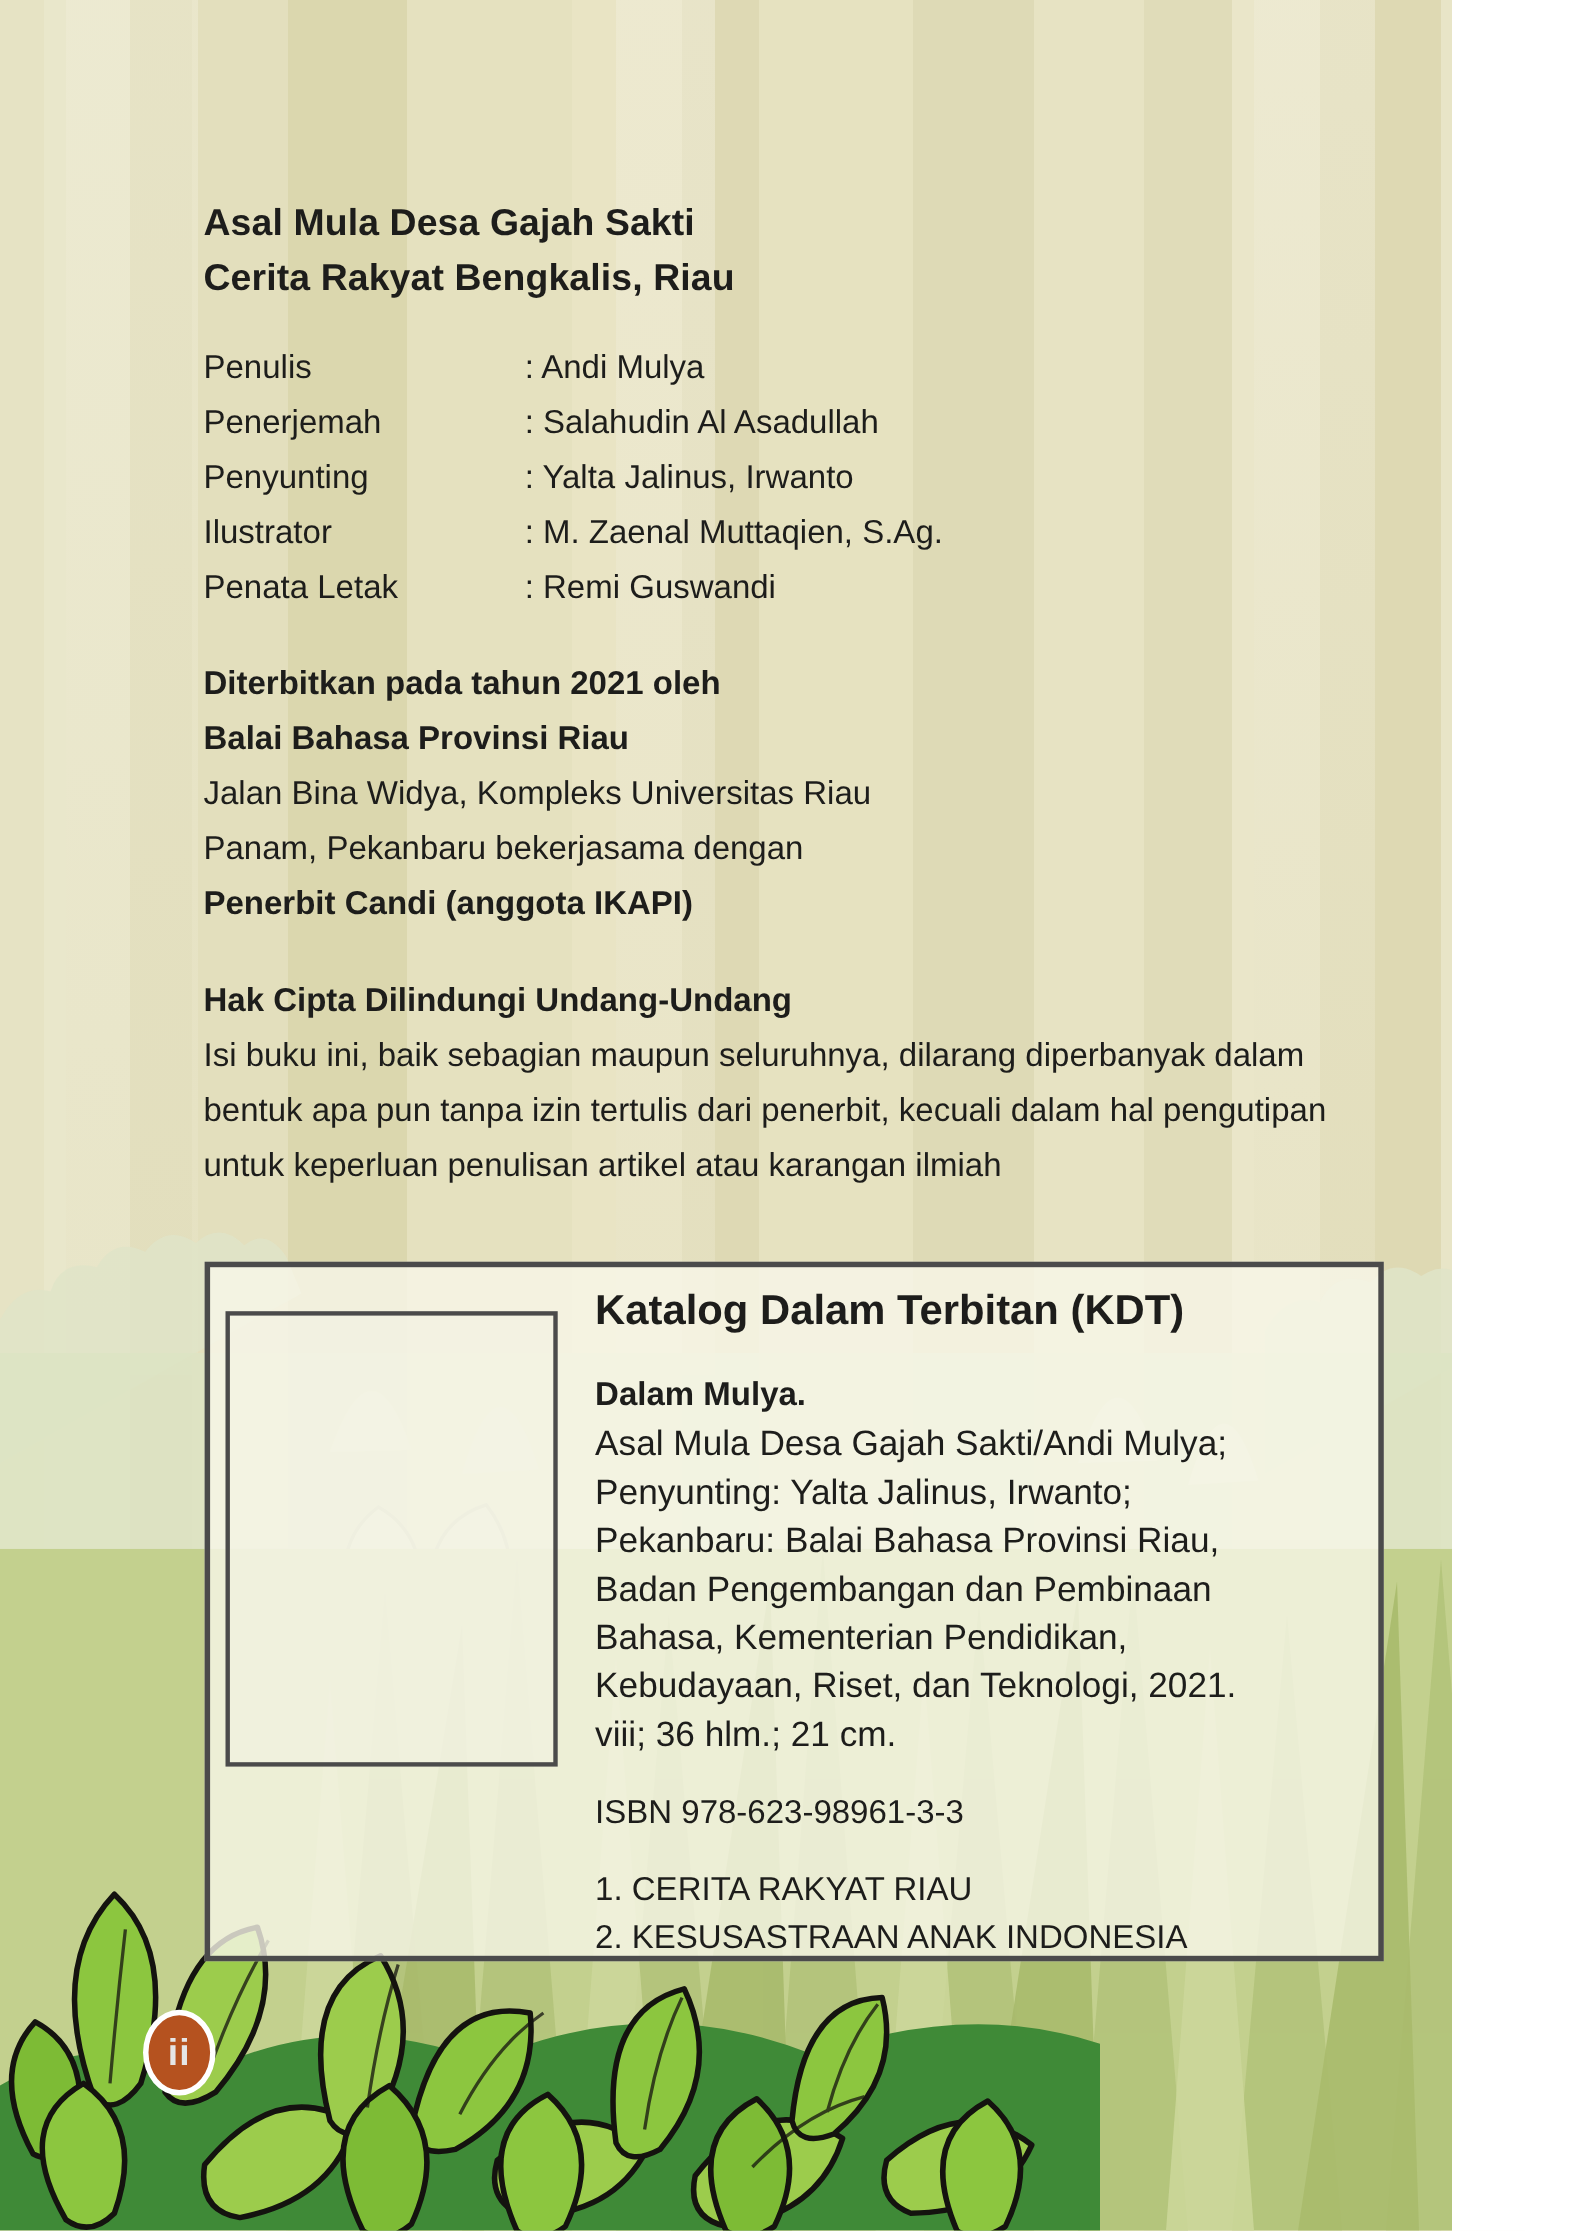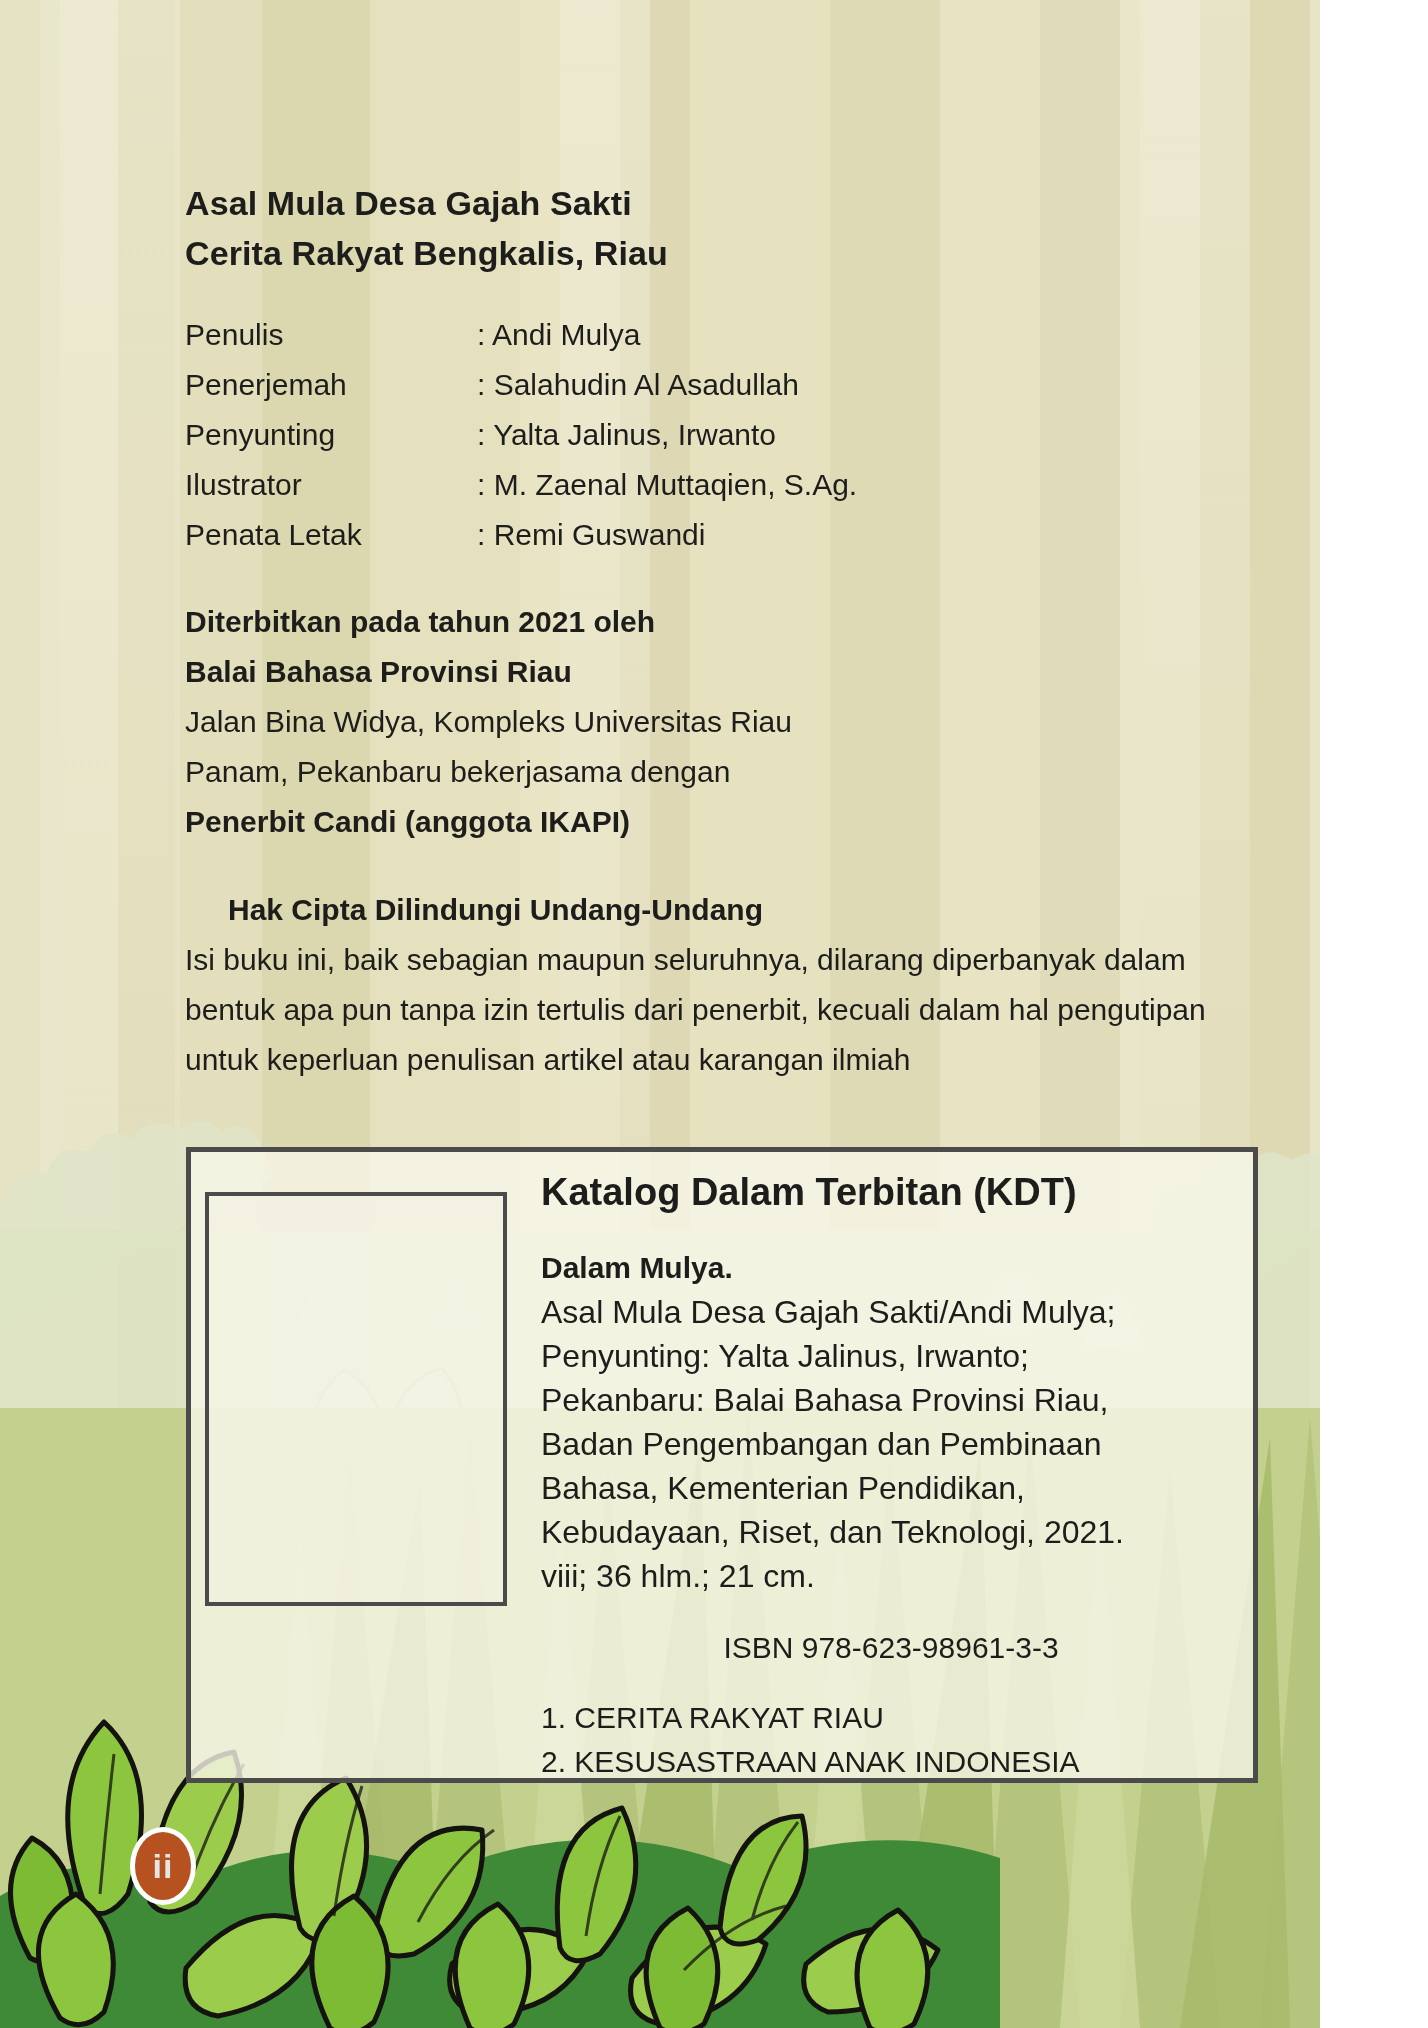--- a/index.html
+++ b/index.html
@@ -91,21 +91,21 @@
     line-height: 50px;
   }
   .publisher .b { font-weight: bold; }
 
   .rights {
     margin-top: 38px;
     font-size: 30px;
     line-height: 50px;
     width: 1080px;
   }
-  .rights .b { font-weight: bold; margin-left: 43px; }
+  .rights .b { font-weight: bold; }
 
   
   .kdt-box {
     position: absolute;
     left: 186px;
     top: 1147px;
     width: 1072px;
     height: 636px;
     border: 5px solid #4b4b4b;
     background: rgba(247,246,233,0.80);
@@ -139,21 +139,20 @@
     line-height: 44px;
   }
   .kdt-body {
     font-size: 32px;
     line-height: 44px;
   }
   .kdt-isbn {
     font-size: 30px;
     line-height: 44px;
     margin-top: 28px;
-    text-align: center;
   }
   .kdt-subjects {
     font-size: 30px;
     line-height: 44px;
     margin-top: 26px;
   }
 
   
   .page-badge {
     position: absolute;

